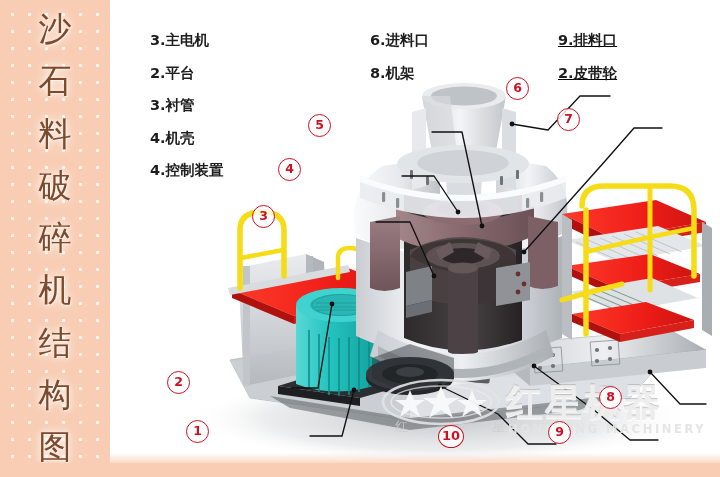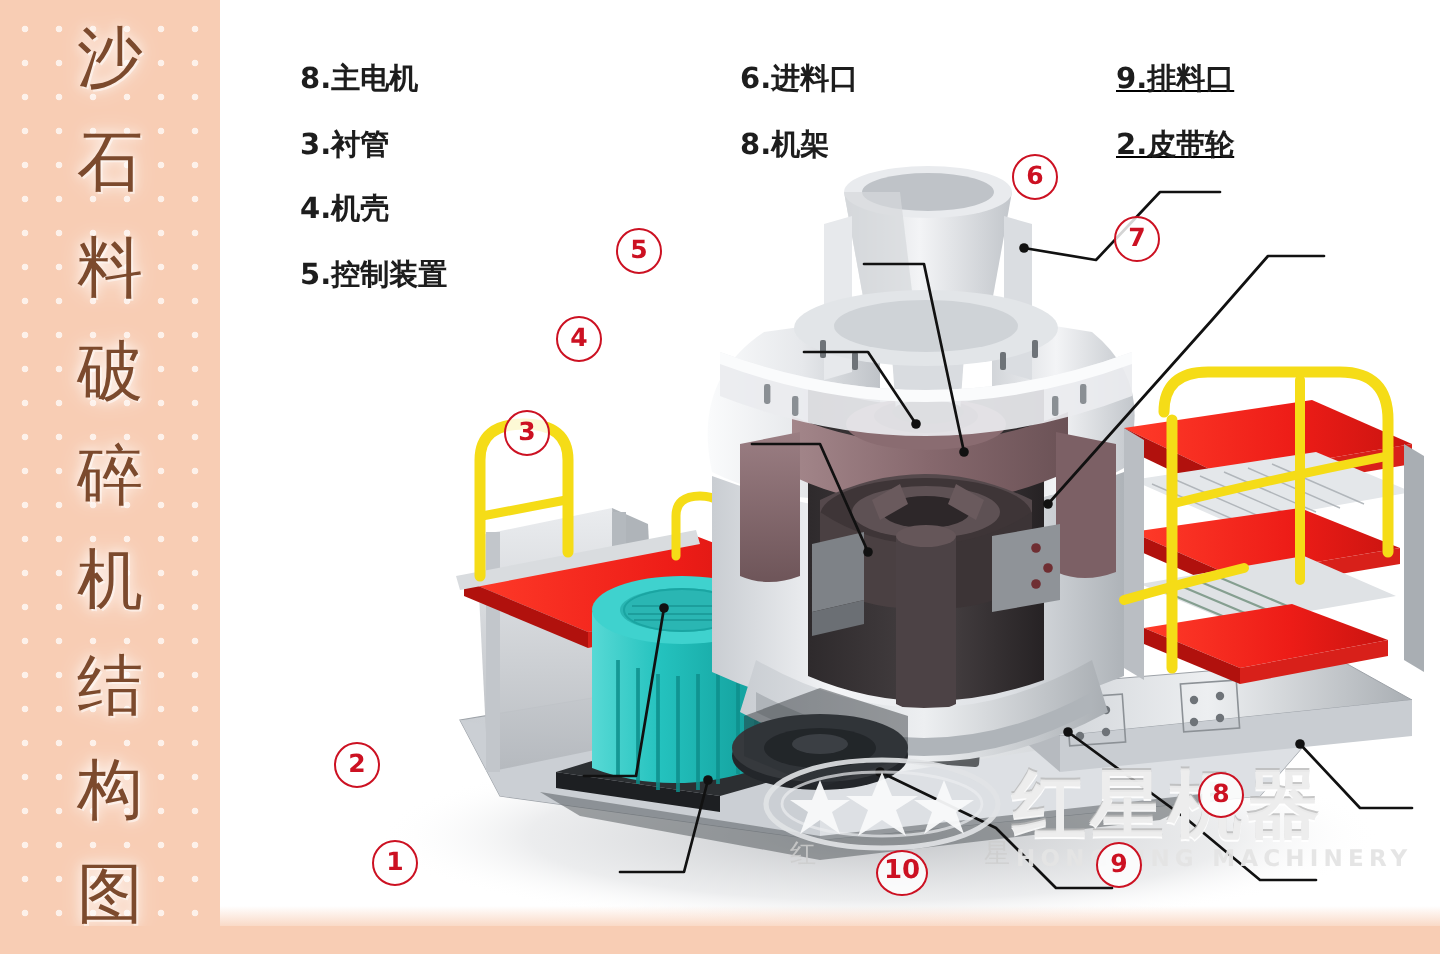--- a/index.html
+++ b/index.html
@@ -168,24 +168,25 @@
       <span class="tchar">结</span>
       <span class="tchar">构</span>
       <span class="tchar">图</span>
     </div>
   </div>
 
   <div id="content">
 
     <div id="legend">
       <div class="legend-col" id="legend-col-1">
-        <div class="legend-item">8.主电机</div>
+        <div class="legend-item">3.主电机</div>
+        <div class="legend-item">2.平台</div>
         <div class="legend-item">3.衬管</div>
         <div class="legend-item">4.机壳</div>
-        <div class="legend-item">5.控制装置</div>
+        <div class="legend-item">4.控制装置</div>
       </div>
       <div class="legend-col" id="legend-col-2">
         <div class="legend-item">6.进料口</div>
         <div class="legend-item">8.机架</div>
       </div>
       <div class="legend-col" id="legend-col-3">
         <div class="legend-item">9.排料口</div>
         <div class="legend-item">2.皮带轮</div>
       </div>
     </div>

